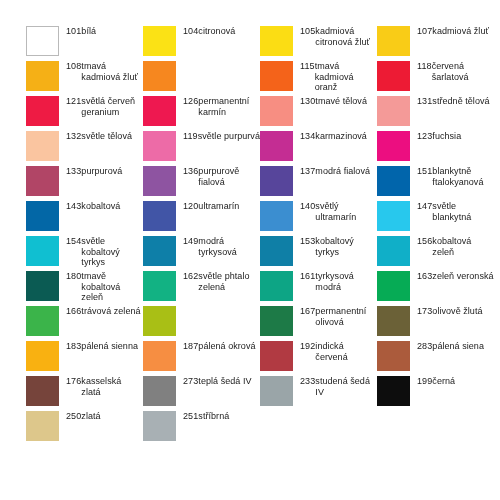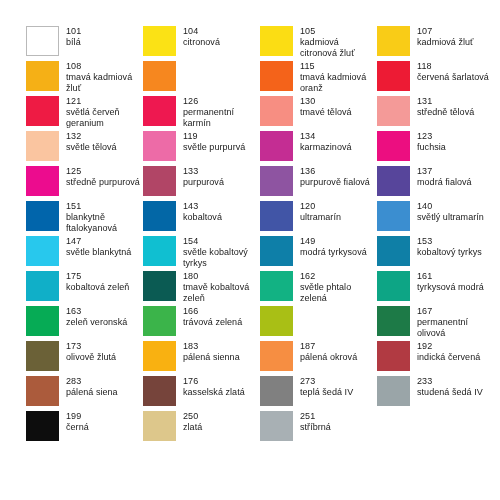--- a/index.html
+++ b/index.html
@@ -37,21 +37,21 @@
     width: 33px;
     height: 30px;
     flex: 0 0 33px;
     box-sizing: border-box;
   }
   .swatch-chip.has-border {
     border: 1px solid #b9b9b9;
   }
   .swatch-text {
     display: flex;
-    flex-direction: column;
+    flex-direction: row;
     padding-top: 0px;
     min-width: 0;
   }
   .swatch-code {
     font-size: 9px;
     line-height: 11px;
     color: #1b1b1b;
     letter-spacing: 0.1px;
   }
   .swatch-name {
@@ -170,27 +170,20 @@
         </div>
       </div>
       <div class="swatch-cell">
         <div class="swatch-chip" style="background-color: rgb(236, 14, 128);"></div>
         <div class="swatch-text">
           <div class="swatch-code">123</div>
           <div class="swatch-name">fuchsia</div>
         </div>
       </div>
       <div class="swatch-cell">
-        <div class="swatch-chip" style="background-color: rgb(236, 12, 142);"></div>
-        <div class="swatch-text">
-          <div class="swatch-code">125</div>
-          <div class="swatch-name">středně purpurová</div>
-        </div>
-      </div>
-      <div class="swatch-cell">
         <div class="swatch-chip" style="background-color: rgb(177, 69, 102);"></div>
         <div class="swatch-text">
           <div class="swatch-code">133</div>
           <div class="swatch-name">purpurová</div>
         </div>
       </div>
       <div class="swatch-cell">
         <div class="swatch-chip" style="background-color: rgb(142, 84, 161);"></div>
         <div class="swatch-text">
           <div class="swatch-code">136</div>
@@ -256,21 +249,21 @@
       <div class="swatch-cell">
         <div class="swatch-chip" style="background-color: rgb(15, 127, 166);"></div>
         <div class="swatch-text">
           <div class="swatch-code">153</div>
           <div class="swatch-name">kobaltový tyrkys</div>
         </div>
       </div>
       <div class="swatch-cell">
         <div class="swatch-chip" style="background-color: rgb(16, 175, 200);"></div>
         <div class="swatch-text">
-          <div class="swatch-code">175</div>
+          <div class="swatch-code">156</div>
           <div class="swatch-name">kobaltová zeleň</div>
         </div>
       </div>
       <div class="swatch-cell">
         <div class="swatch-chip" style="background-color: rgb(11, 91, 83);"></div>
         <div class="swatch-text">
           <div class="swatch-code">180</div>
           <div class="swatch-name">tmavě kobaltová zeleň</div>
         </div>
       </div>

